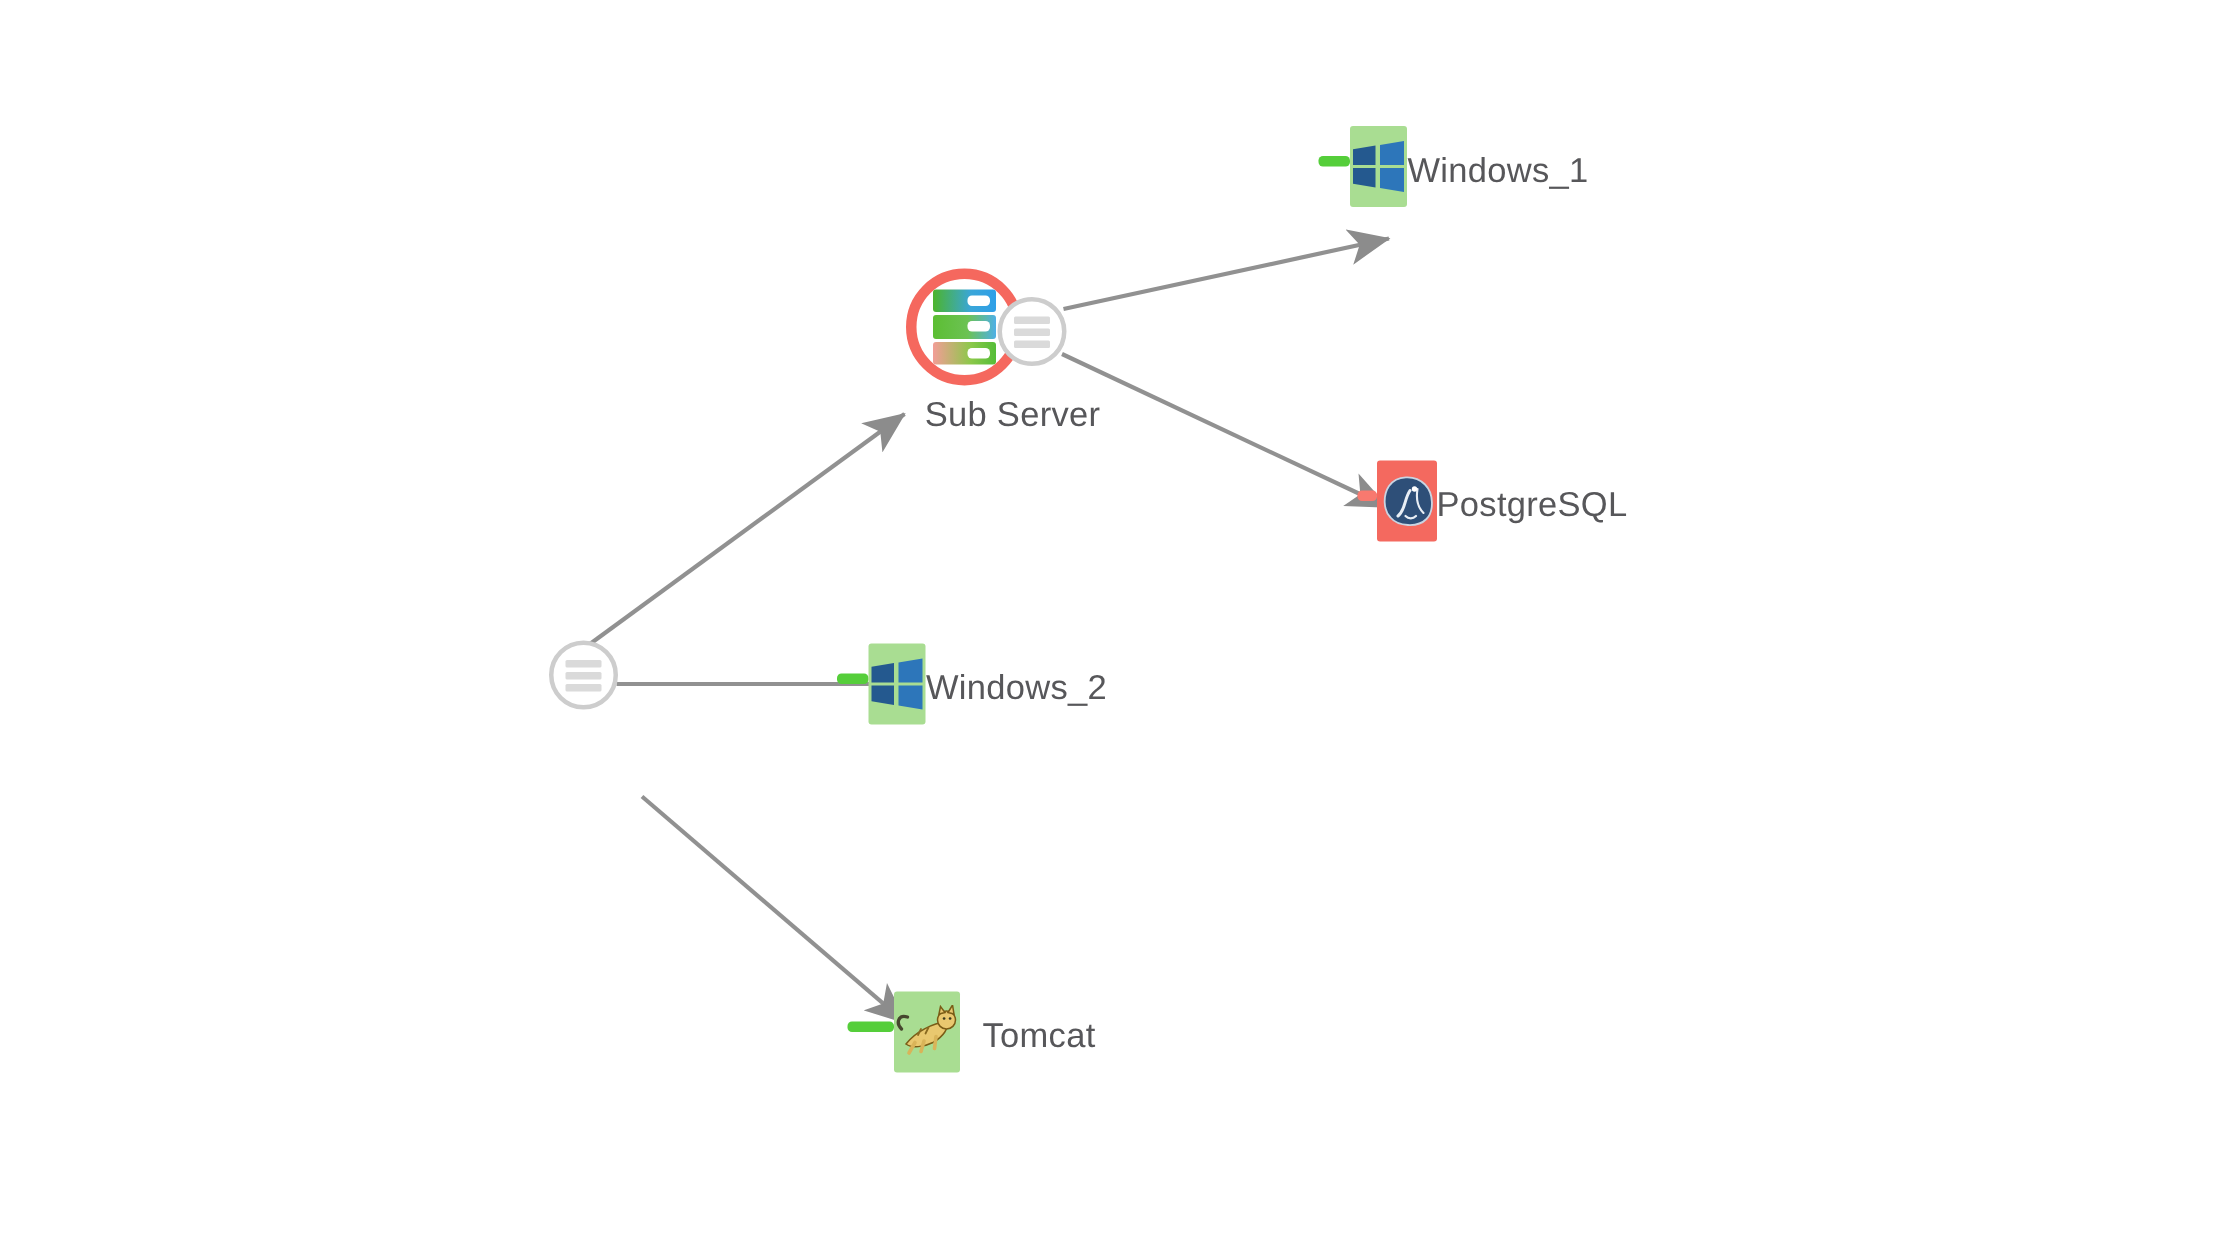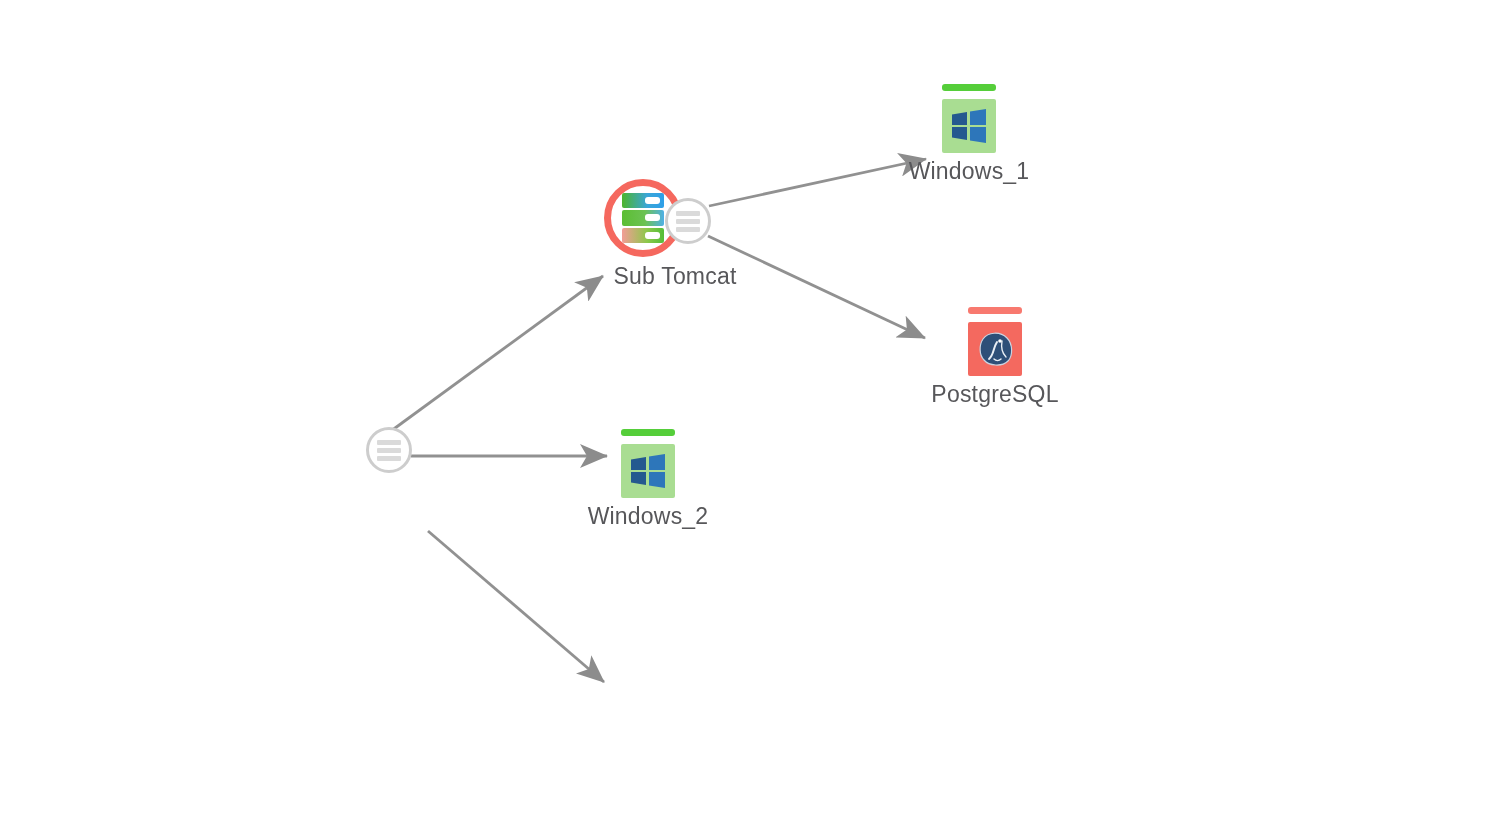--- a/index.html
+++ b/index.html
@@ -17,21 +17,21 @@
     text-align:center;
     font-size:23px;
     color:#57575a;
     white-space:nowrap;
     width:100%;
     letter-spacing:0.2px;
   }
   
   .device{
     position:absolute;z-index:2;
-    display:flex;flex-direction:column;align-items:center;
+    display:flex;flex-direction:row;align-items:center;
   }
   .status-bar{width:54px;height:7px;border-radius:3px;margin-bottom:8px;}
   .status-bar.up{background:#55ce3a;}
   .status-bar.alarm{background:#f8796f;}
   .tile{
     width:54px;height:54px;border-radius:2px;
     display:flex;align-items:center;justify-content:center;
   }
   .tile.up{background:#a9dd92;}
   .tile.alarm{background:#f4695f;}
@@ -101,21 +101,21 @@
       <div class="row row1">
           <span class="slot"></span>
         </div>
       <div class="row row2">
           <span class="slot"></span>
         </div>
       <div class="row row3">
           <span class="slot"></span>
         </div>
     </div>
-    <div class="node-label" style="top:84px;">Sub Tomcat</div>
+    <div class="node-label" style="top:84px;">Sub Server</div>
   </div>
   <div class="menu-btn" style="left:665px;top:198px;">
     <span style="display:flex;flex-direction:column;gap:3px;align-items:center;">
       <span class="bar"></span>
         <span class="bar"></span>
         <span class="bar"></span>
     </span>
   </div>
 
   <div class="device" style="left:879px;top:84px;width:180px;">
@@ -151,14 +151,31 @@
       <svg width="38" height="38" viewBox="0 0 38 38">
         <polygon points="2,7.5 17,5 17,18 2,18" fill="#24598f"></polygon>
         <polygon points="20,4.6 36,2 36,18 20,18" fill="#2d76ba"></polygon>
         <polygon points="2,20 17,20 17,33 2,30.5" fill="#24598f"></polygon>
         <polygon points="20,20 36,20 36,36 20,33.4" fill="#2d76ba"></polygon>
       </svg>
     </div>
     <div class="node-label">Windows_2</div>
   </div>
 
+  <div class="device" style="left:565px;top:661px;width:180px;">
+    <div class="status-bar up"></div>
+    <div class="tile up">
+      <svg width="44" height="36" viewBox="0 0 44 36">
+        <path d="M5,16 C1,12 3,6 9,8" fill="none" stroke="#46462e" stroke-width="2.2" stroke-linecap="round"></path>
+        <path d="M8,26 C14,18 26,12 35,11 C37,15 33,21 26,25 C20,28 12,29 8,26 Z" fill="#e9c86f" stroke="#7a5c16" stroke-width="1"></path>
+        <path d="M14,25 L10,32 M20,24 L18,31 M28,21 L27,29" stroke="#d9b459" stroke-width="2.4" stroke-linecap="round"></path>
+        <circle cx="35" cy="10" r="6" fill="#e9c86f" stroke="#7a5c16" stroke-width="1"></circle>
+        <polygon points="30,6 31,1 34,5" fill="#e9c86f" stroke="#7a5c16" stroke-width="1"></polygon>
+        <polygon points="36,5 39,0 40,6" fill="#e9c86f" stroke="#7a5c16" stroke-width="1"></polygon>
+        <circle cx="33.4" cy="9" r="0.9" fill="#3c3c1e"></circle>
+        <circle cx="37.4" cy="9" r="0.9" fill="#3c3c1e"></circle>
+        <path d="M16,20 L18,16 M21,19 L23,15" stroke="#8a6a20" stroke-width="1.2" stroke-linecap="round"></path>
+      </svg>
+    </div>
+    <div class="node-label">Tomcat</div>
+  </div>
 
 </div>
 
 </body></html>

